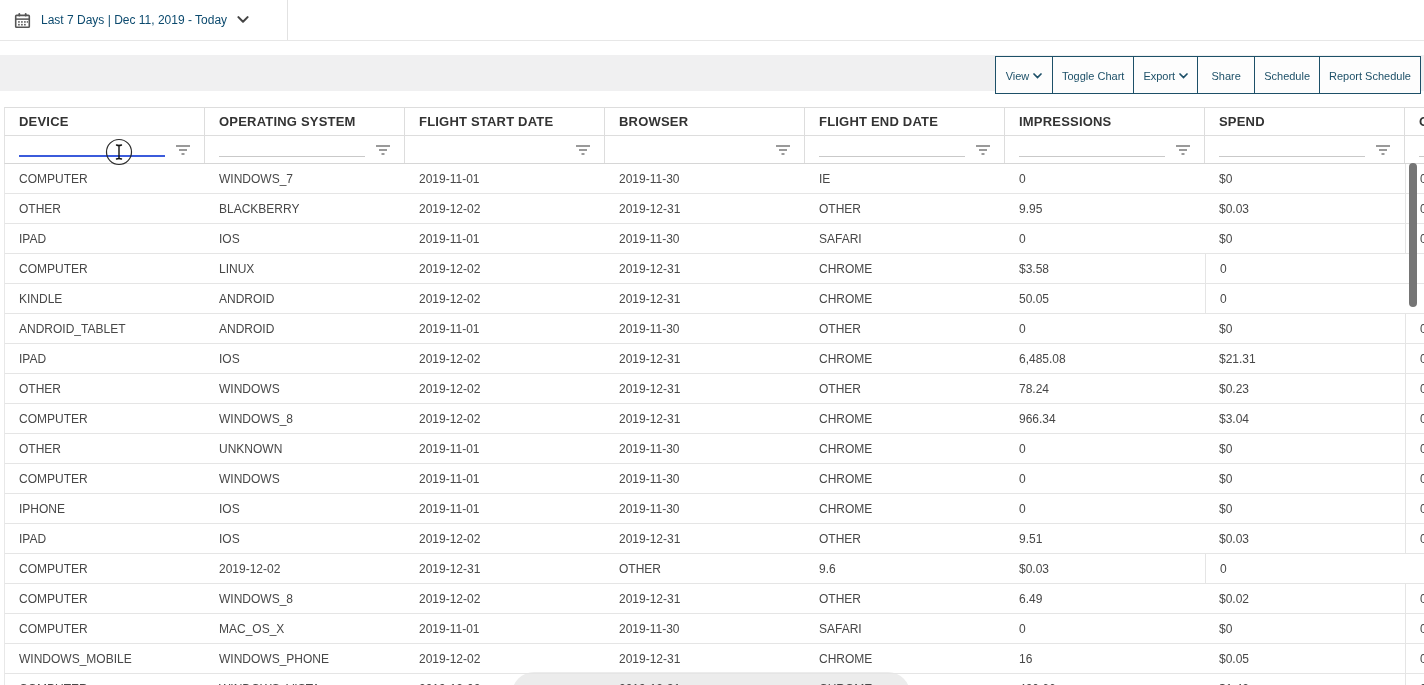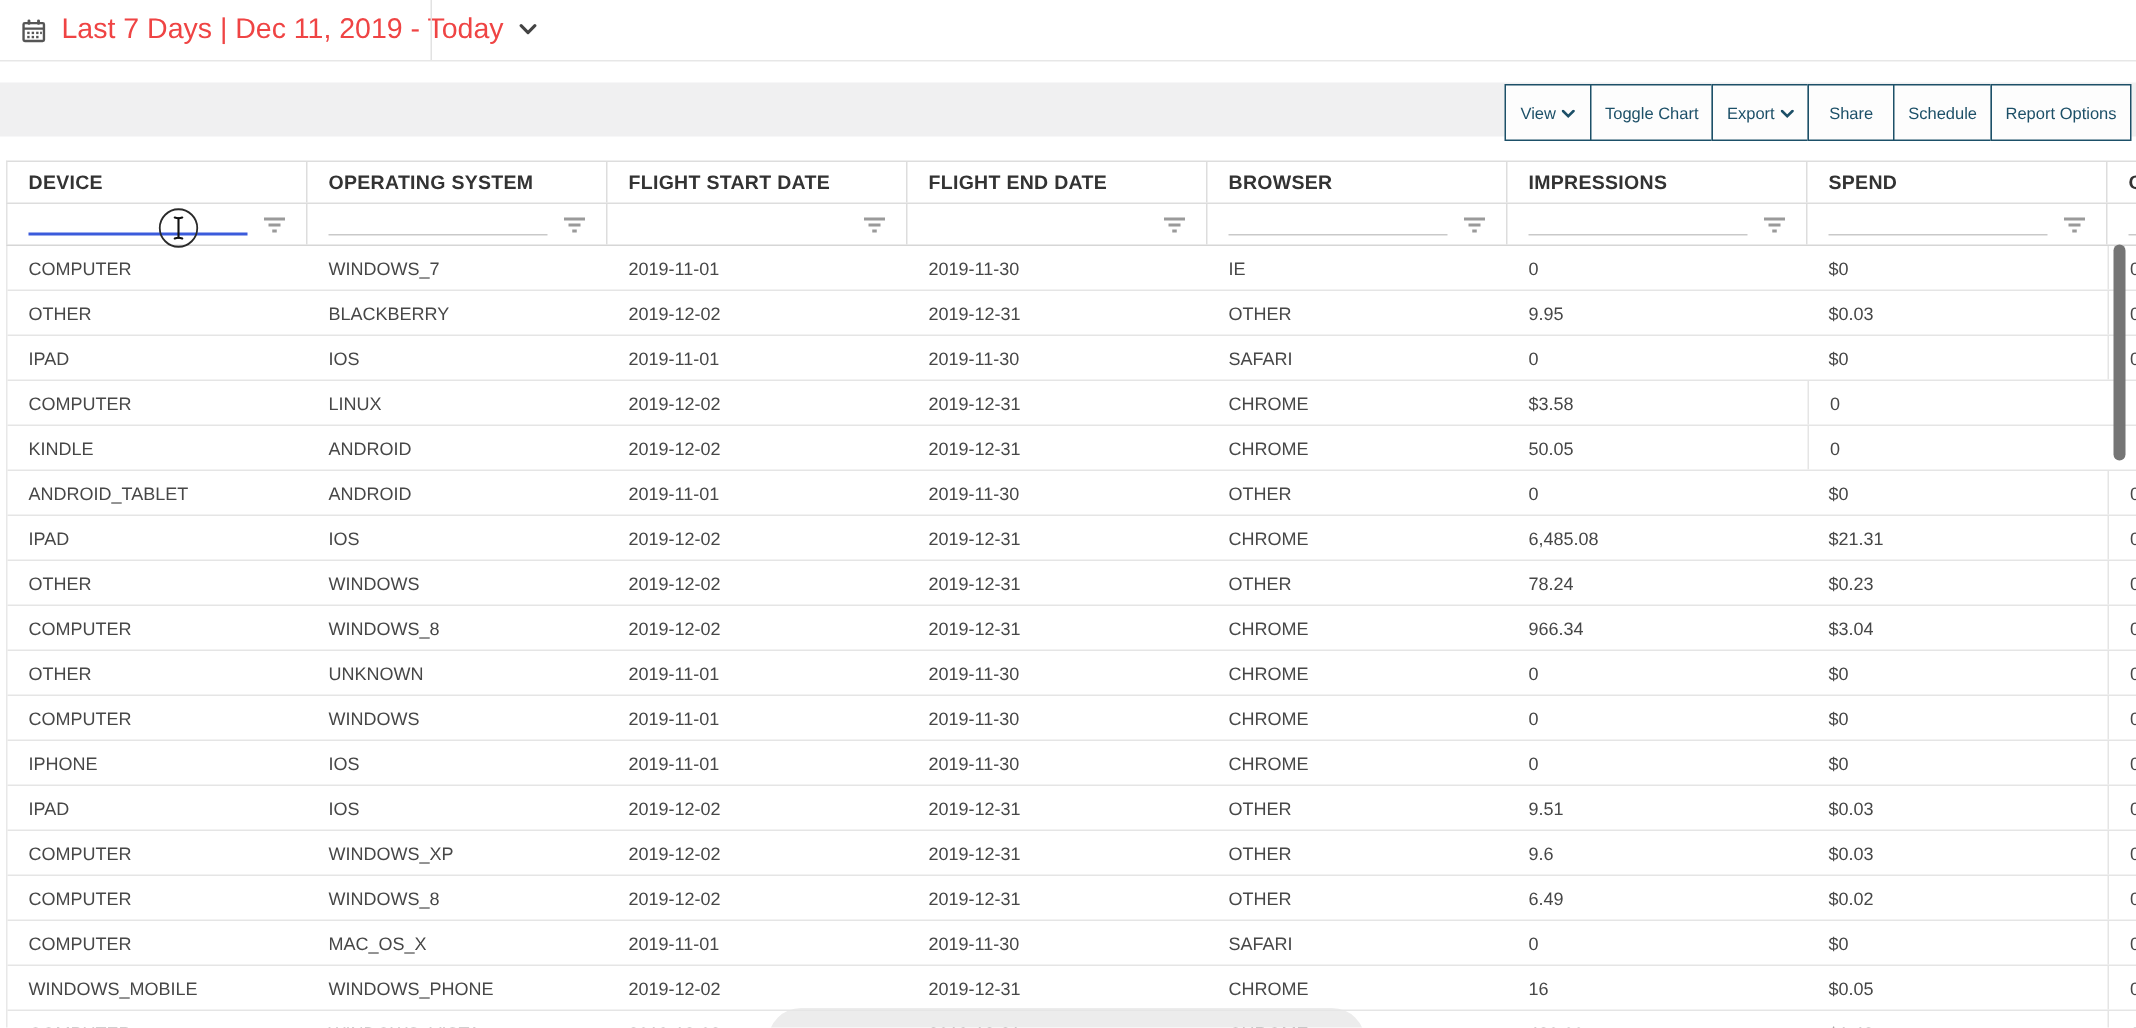--- a/index.html
+++ b/index.html
@@ -4,21 +4,21 @@
 <style>
   * { margin:0; padding:0; box-sizing:border-box; }
   html,body { width:1424px; height:685px; overflow:hidden; background:#fff;
     font-family:"Liberation Sans", sans-serif; position:relative; }
 
   
   .topbar { position:absolute; left:0; top:0; width:1424px; height:41px;
     background:#fff; border-bottom:1px solid #e7e7e7; }
   .datepicker { position:absolute; left:14px; top:0; height:40px; display:flex;
     align-items:center; gap:10px; cursor:pointer; }
-  .datepicker .date-label { color:#ef4444; font-size:19px; }
+  .datepicker .date-label { color:#0c4a6e; font-size:12px; }
   .topbar-divider { position:absolute; left:287px; top:0; width:1px; height:40px; background:#e2e2e2; }
 
   
   .toolbar-band { position:absolute; left:0; top:55px; width:1424px; height:36px; background:#f0f0f1; }
   .btn-group { position:absolute; right:3px; top:1px; display:flex; }
   .tbtn { display:flex; flex-direction:column; align-items:center; justify-content:center;
     gap:2px; min-width:58px; padding:18px 9px; height:34px; background:#fdfdfd;
     border:1px solid #1d5068; margin-left:-1px; color:#1d5068; font-size:11px;
     font-family:"Liberation Sans", sans-serif; cursor:pointer; }
   .tbtn .lblrow { display:flex; align-items:center; gap:4px; white-space:nowrap; }
@@ -160,43 +160,43 @@
             <line x1="8" y1="12.8" x2="8" y2="15.4"></line>
           <line x1="0.6" y1="8" x2="3.2" y2="8"></line>
             <line x1="12.8" y1="8" x2="15.4" y2="8"></line>
           <line x1="2.8" y1="2.8" x2="4.6" y2="4.6"></line>
             <line x1="11.4" y1="11.4" x2="13.2" y2="13.2"></line>
           <line x1="2.8" y1="13.2" x2="4.6" y2="11.4"></line>
             <line x1="11.4" y1="4.6" x2="13.2" y2="2.8"></line>
         </g>
       </svg>
       <span class="lblrow">
-        <span>Report Options</span>
+        <span>Report Schedule</span>
       </span>
     </button>
 
   </div>
 </div>
 
 <div class="table">
   <div class="thead">
     <div class="th">
         <span>DEVICE</span>
       </div>
     <div class="th">
         <span>OPERATING SYSTEM</span>
       </div>
     <div class="th">
         <span>FLIGHT START DATE</span>
       </div>
     <div class="th">
+        <span>BROWSER</span>
+      </div>
+    <div class="th">
         <span>FLIGHT END DATE</span>
-      </div>
-    <div class="th">
-        <span>BROWSER</span>
       </div>
     <div class="th">
         <span>IMPRESSIONS</span>
       </div>
     <div class="th">
         <span>SPEND</span>
       </div>
     <div class="th">
         <span>C</span>
       </div>
@@ -401,21 +401,20 @@
         <div class="td">IOS</div>
         <div class="td">2019-12-02</div>
         <div class="td">2019-12-31</div>
         <div class="td">OTHER</div>
         <div class="td">9.51</div>
         <div class="td">$0.03</div>
         <div class="td">0</div>
       </div>
       <div class="tr">
         <div class="td">COMPUTER</div>
-        <div class="td">WINDOWS_XP</div>
         <div class="td">2019-12-02</div>
         <div class="td">2019-12-31</div>
         <div class="td">OTHER</div>
         <div class="td">9.6</div>
         <div class="td">$0.03</div>
         <div class="td">0</div>
       </div>
       <div class="tr">
         <div class="td">COMPUTER</div>
         <div class="td">WINDOWS_8</div>

